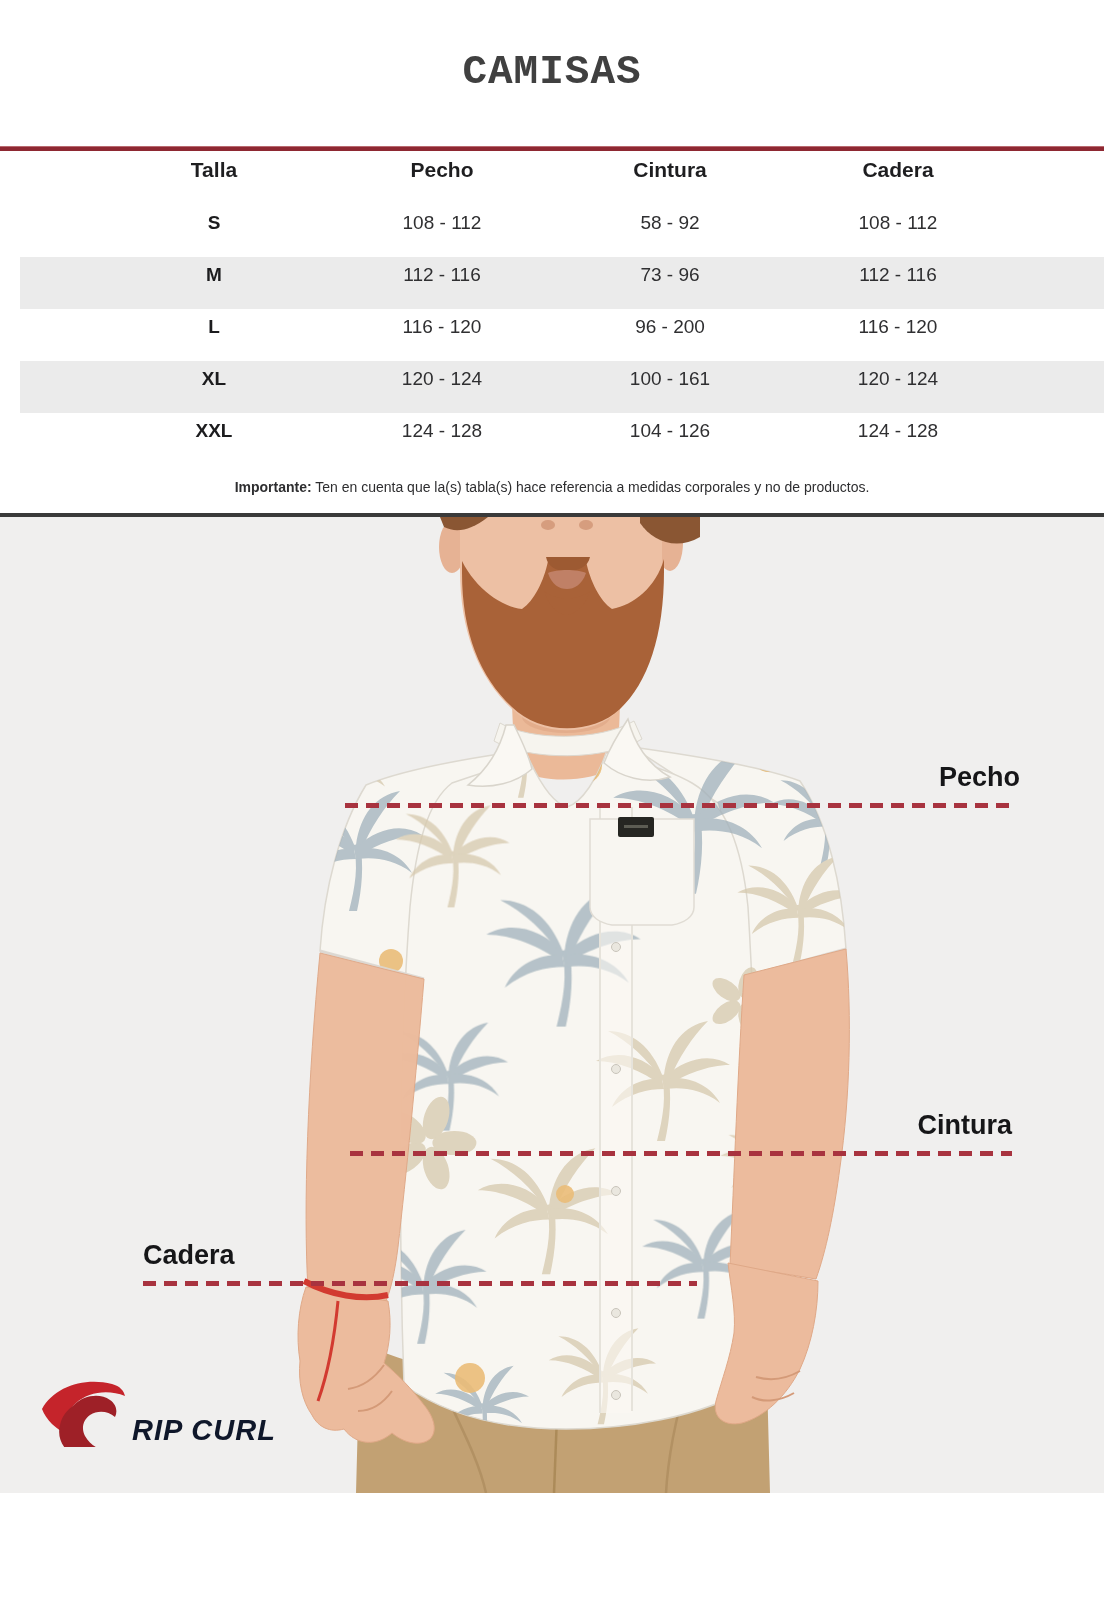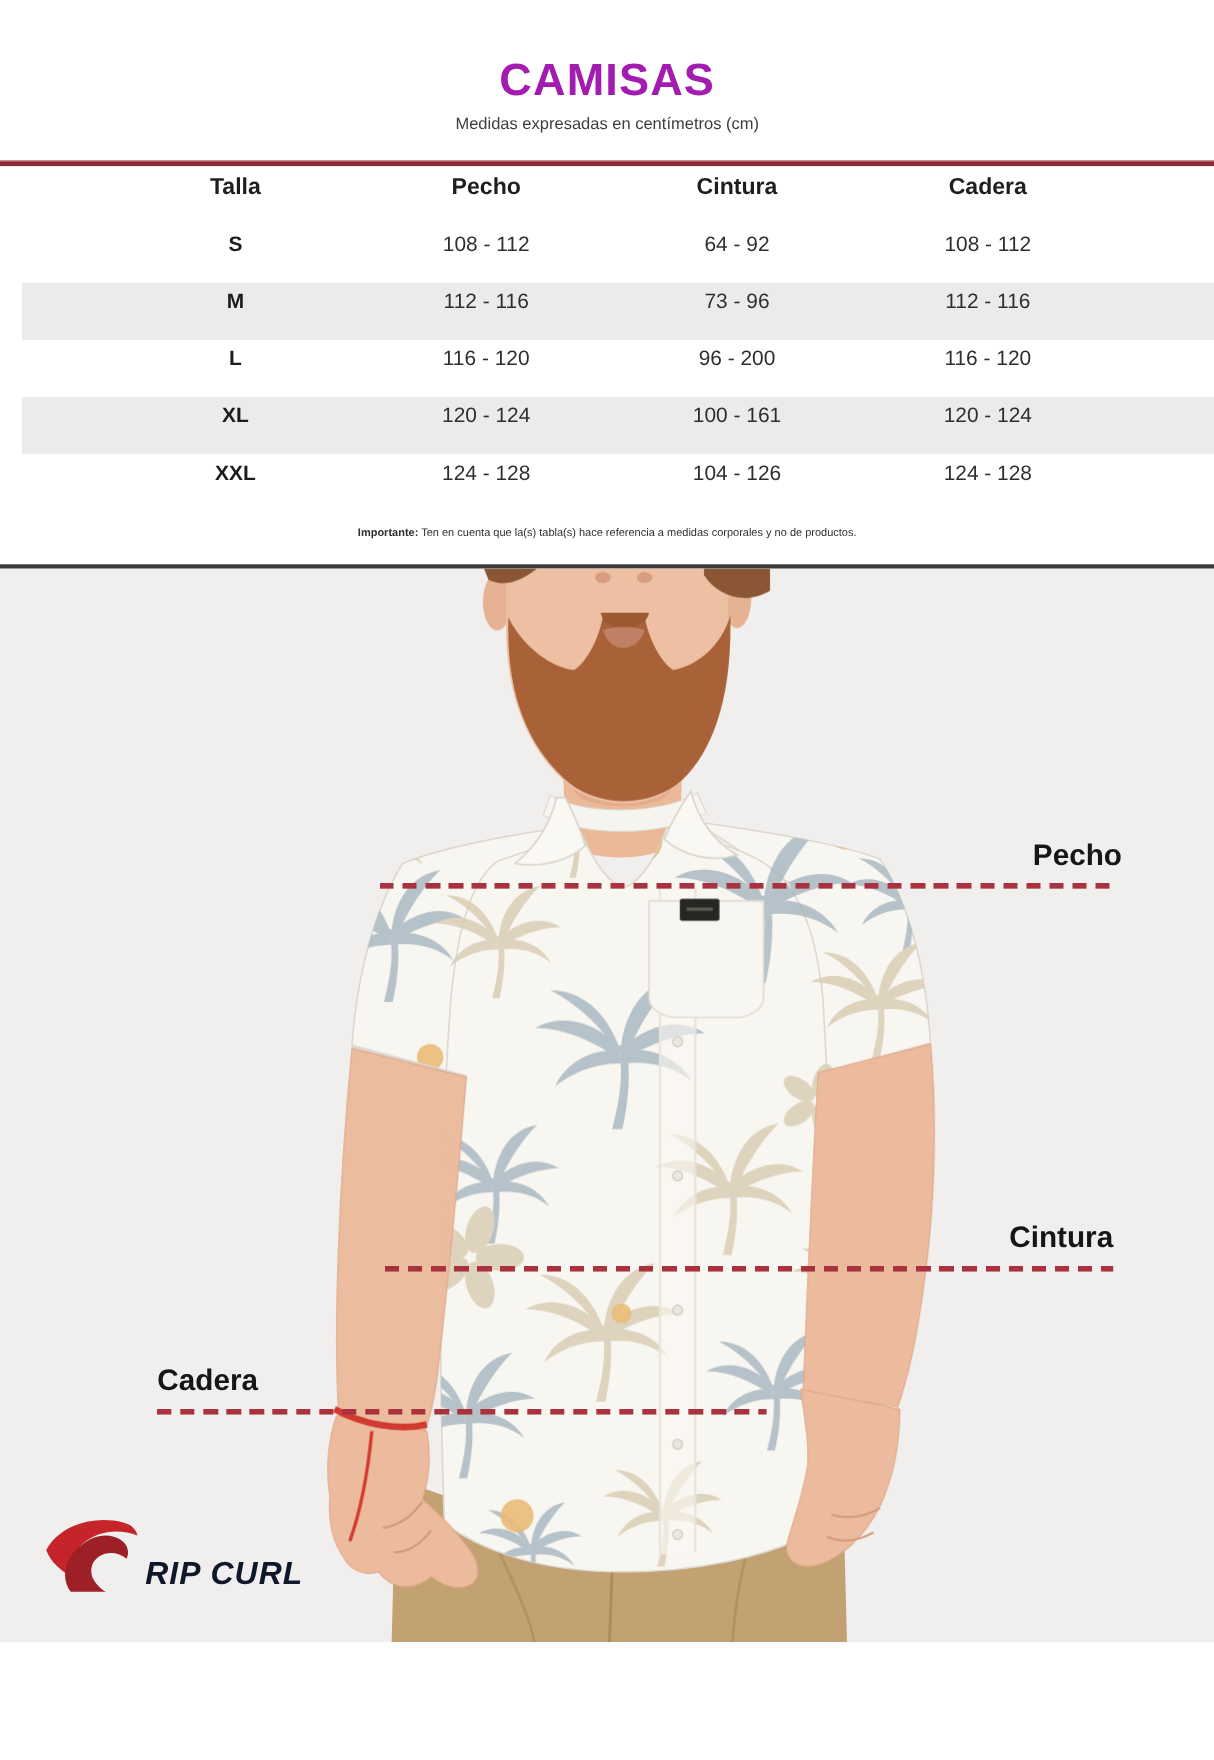--- a/index.html
+++ b/index.html
@@ -2,35 +2,35 @@
 <html><head>
 <meta charset="utf-8">
 <style>
   * { box-sizing: border-box; margin: 0; padding: 0; }
   html, body { background: #ffffff; }
   body { font-family: "Liberation Sans", sans-serif; }
   .page { position: relative; width: 1104px; height: 1600px; background: #ffffff; overflow: hidden; margin: 0 auto; }
 
   
   .chart-header { height: 146px; padding-top: 52px; text-align: center; }
-  .chart-header h1 { font-size: 41px; font-weight: 800; letter-spacing: 1px; color: #a21caf; line-height: 1; }
+  .chart-header h1 { font-size: 41px; font-weight: 800; letter-spacing: 1px; color: #404040; line-height: 1; font-family: Liberation Mono, monospace; }
   .chart-header p { margin-top: 11px; font-size: 15px; color: #3d3d3f; }
 
   .maroon-divider { height: 5px; background: #8e2832; border-top: 1px solid #b96a70; }
 
   
   .size-table { width: 100%; }
   .t-row { display: grid; grid-template-columns: 1fr 1fr 1fr 1fr; align-items: center; text-align: center; padding: 0 92px 16px 80px; height: 52px; margin-left: 20px; }
   .t-row.t-head { height: 54px; }
   .t-head div { font-size: 21px; font-weight: 700; color: #1e1e20; }
   .t-row .cell { font-size: 19px; color: #2f2f31; }
   .t-row .cell.size { font-weight: 700; color: #1c1c1e; }
   .t-row.shade { background: #ebebeb; }
 
-  .importante { height: 48px; padding-top: 14px; text-align: center; font-size: 10px; color: #2e2e30; }
+  .importante { height: 48px; padding-top: 14px; text-align: center; font-size: 14px; color: #2e2e30; }
   .importante b { font-weight: 700; }
 
   .dark-divider { height: 4px; background: #3a3a3a; }
 
   
   .photo { position: relative; height: 976px; background: #f0efee; overflow: hidden; }
   .photo svg.man { position: absolute; left: 0; top: 0; }
 
   .dash-line { position: absolute; height: 5px;
     background: repeating-linear-gradient(90deg, #a8333f 0 13px, rgba(0,0,0,0) 13px 21px); }
@@ -50,37 +50,36 @@
 
   .bottom-strip { height: 55px; background: #ffffff; }
 </style>
 </head>
 <body>
 
 <div class="page">
 
   <div class="chart-header">
     <h1>CAMISAS</h1>
-    <p>Medidas expresadas en centímetros (cm)</p>
   </div>
 
   <div class="maroon-divider"></div>
 
   <div class="size-table">
     <div class="t-row t-head">
       <div>Talla</div>
       <div>Pecho</div>
       <div>Cintura</div>
       <div>Cadera</div>
     </div>
 
     <div class="t-row">
       <div class="cell size">S</div>
       <div class="cell">108 - 112</div>
-      <div class="cell">64 - 92</div>
+      <div class="cell">58 - 92</div>
       <div class="cell">108 - 112</div>
     </div>
     <div class="t-row shade">
       <div class="cell size">M</div>
       <div class="cell">112 - 116</div>
       <div class="cell">73 - 96</div>
       <div class="cell">112 - 116</div>
     </div>
     <div class="t-row">
       <div class="cell size">L</div>

